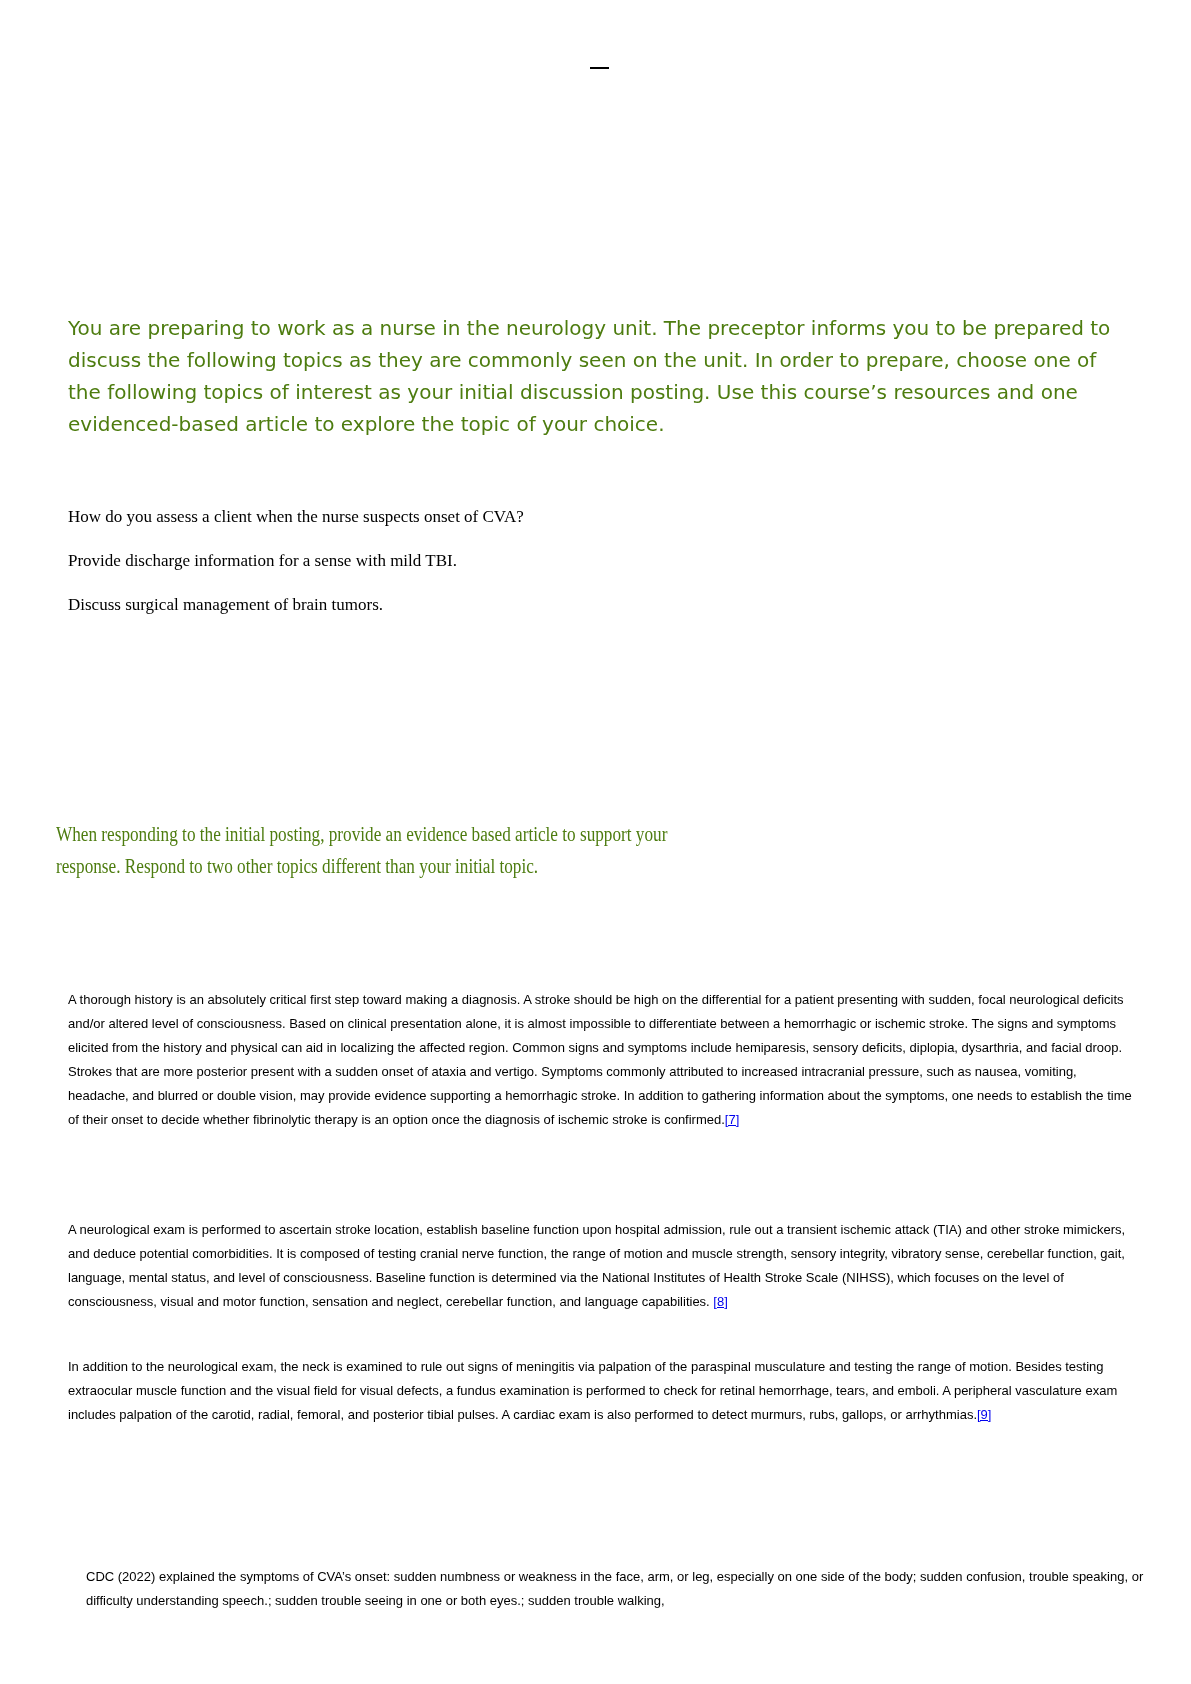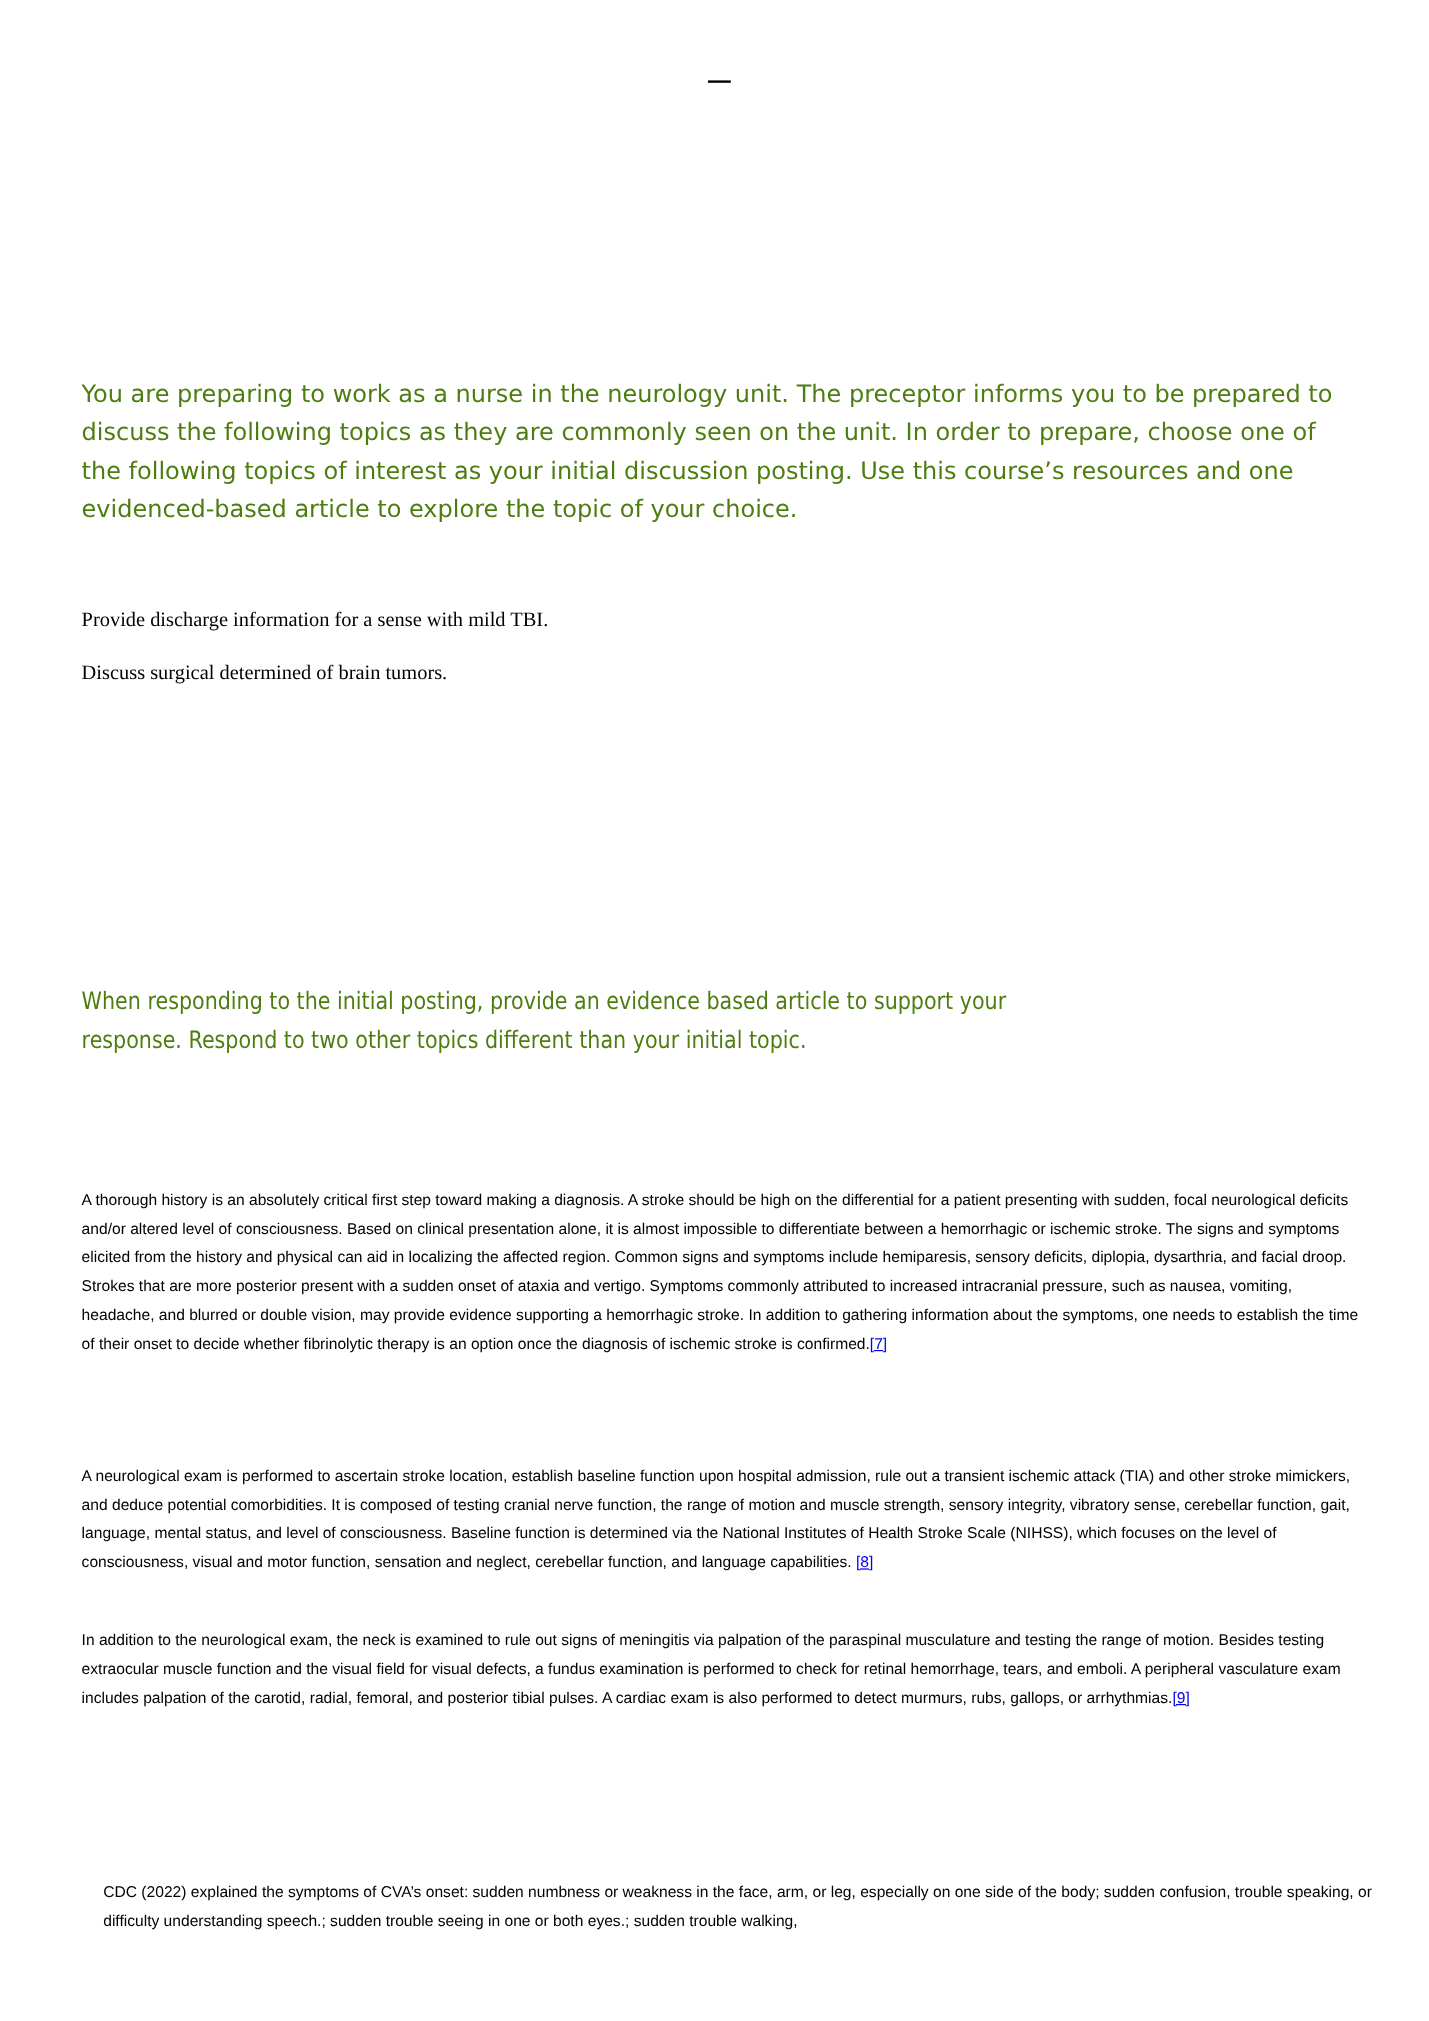--- a/index.html
+++ b/index.html
@@ -2,40 +2,41 @@
 <html><head>
 <meta charset="utf-8">
 <style>
   html, body { margin: 0; padding: 0; background: #ffffff; }
   body { width: 1191px; height: 1684px; position: relative; overflow: hidden; color: #000; }
   .page-mark { position: absolute; left: 590px; top: 67px; width: 19px; height: 2px; background: #000; }
   .sans { font-family: "DejaVu Sans", sans-serif; font-size: 20px; line-height: 32px; color: #4d7c0f; }
   .intro { position: absolute; left: 68px; top: 312px; width: 1060px; }
   .topics { position: absolute; left: 68px; top: 505px; width: 900px; font-family: "Liberation Serif", serif; font-size: 17px; }
   .topic { margin: 0; height: 44px; line-height: 24px; }
-  .reply { position: absolute; left: 68px; top: 818px; width: 1000px; }
+  .reply { position: absolute; left: 56px; top: 818px; width: 1000px; font-family: Liberation Serif, serif; }
   .reply span { display: inline-block; transform: scaleX(0.86); transform-origin: left; white-space: nowrap; }
   .body { position: absolute; left: 68px; width: 1068px; font-family: Liberation Sans, sans-serif; font-size: 13px; line-height: 24px; }
   .p1 { top: 988px; }
   .p2 { top: 1218px; }
   .p3 { top: 1355px; }
   .p4 { top: 1565px; margin-left: 18px; }
   .body p { margin: 0; }
   a.ref { color: #0000ee; text-decoration: underline; }
 </style>
 </head>
 <body>
 
 <div class="page-mark"></div>
 
 <div class="intro sans">You are preparing to work as a nurse in the neurology unit. The preceptor informs you to be prepared to discuss the following topics as they are commonly seen on the unit. In order to prepare, choose one of the following topics of interest as your initial discussion posting. Use this course’s resources and one evidenced-based article to explore the topic of your choice.</div>
 
 <div class="topics">
+  <p class="topic">How do you assess a client when the nurse suspects onset of CVA?</p>
   <p class="topic">Provide discharge information for a sense with mild TBI.</p>
-  <p class="topic">Discuss surgical determined of brain tumors.</p>
+  <p class="topic">Discuss surgical management of brain tumors.</p>
 </div>
 
 <div class="reply sans">
   <span>When responding to the initial posting, provide an evidence based article to support your</span><br>
   <span>response. Respond to two other topics different than your initial topic.</span>
 </div>
 
 <div class="body p1">
   <p><span>A thorough history is an absolutely critical first step toward making a diagnosis. A stroke should be high on the differential for a patient presenting with sudden, focal neurological deficits and/or altered level of consciousness. Based on clinical presentation alone, it is almost impossible to differentiate between a hemorrhagic or ischemic stroke. The signs and symptoms elicited from the history and physical can aid in localizing the affected region. Common signs and symptoms include hemiparesis, sensory deficits, diplopia, dysarthria, and facial droop. Strokes that are more posterior present with a sudden onset of ataxia and vertigo. Symptoms commonly attributed to increased intracranial pressure, such as nausea, vomiting, headache, and blurred or double vision, may provide evidence supporting a hemorrhagic stroke. In addition to gathering information about the symptoms, one needs to establish the time of their onset to decide whether fibrinolytic therapy is an option once the diagnosis of ischemic stroke is confirmed.</span><a class="ref" href="#">[7]</a></p>
 </div>

